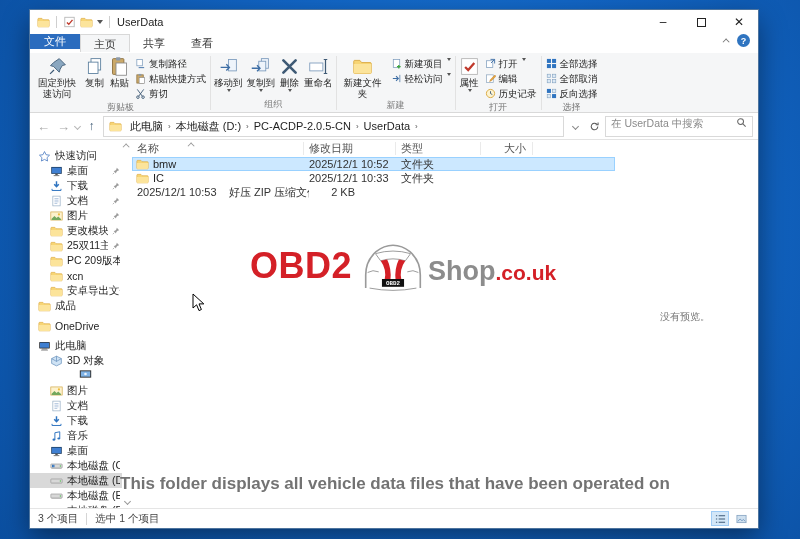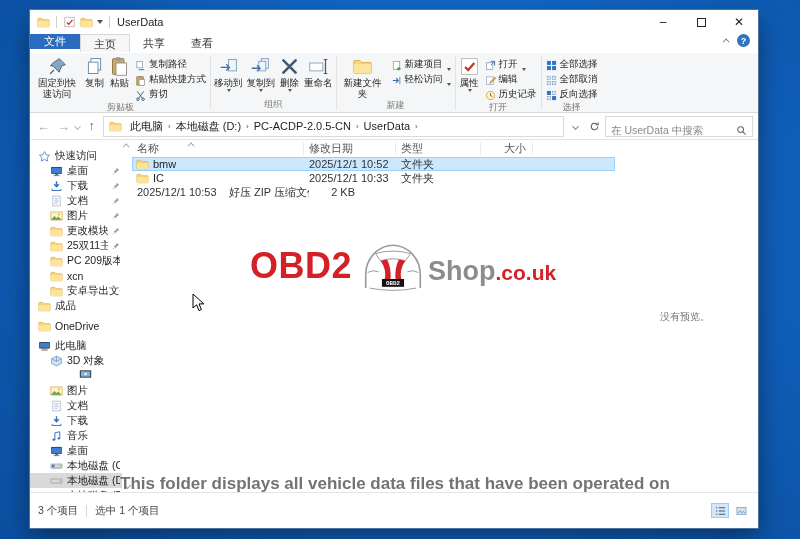--- a/index.html
+++ b/index.html
@@ -38,34 +38,34 @@
   
   .ribbon { height:60px; background:#f5f6f7; border-bottom:1px solid #d9d9d9; display:flex; padding:1px 2px 0; flex:none; }
   .rgroup { display:flex; flex-direction:column; }
   .rgroup-body { flex:1; display:flex; align-items:flex-start; }
   .rgroup-label { text-align:center; font-size:9px; color:#777; padding-bottom:1px; }
   .rsep { width:1px; background:#e2e2e2; margin:2px 1px; }
   .bigbtn { display:flex; flex-direction:column; align-items:center; padding:2px 2px 0; font-size:9.5px; line-height:1.12; text-align:center; color:#1e1e1e; }
   .bigbtn svg { width:21px; height:21px; margin-bottom:1px; flex:none; }
   .bigbtn .lbl { max-width:46px; }
   .smallstack { display:flex; flex-direction:column; gap:2px; padding:4px 3px 0; }
-  .smallbtn { display:flex; align-items:flex-end; gap:3px; font-size:9.5px; white-space:nowrap; color:#1e1e1e; }
+  .smallbtn { display:flex; align-items:flex-start; gap:3px; font-size:9.5px; white-space:nowrap; color:#1e1e1e; }
   .smallbtn svg { width:11px; height:11px; flex:none; }
   .dd-mini { width:0; height:0; border-left:2.5px solid transparent; border-right:2.5px solid transparent; border-top:3.5px solid #555; display:inline-block; margin-left:1px; }
   
   .addressrow { height:27px; display:flex; align-items:center; padding:0 5px; gap:3px; border-bottom:1px solid #e3e3e3; flex:none; }
   .navbtn { width:17px; text-align:center; font-size:13px; color:#a8a8a8; }
   .navbtn.up { color:#3e5a75; font-size:12px; }
   .breadcrumb { flex:1; height:21px; border:1px solid #d9d9d9; background:#fff; display:flex; align-items:center; padding:0 5px; gap:1px; overflow:hidden; }
   .breadcrumb .ico svg { width:13px; height:12px; display:block; margin-right:3px; }
   .crumb { padding:0 4px; white-space:nowrap; }
   .crumb-sep { color:#555; font-size:8px; padding:0 1px; }
   .addr-btn { width:16px; display:flex; align-items:center; justify-content:center; }
   .addr-btn svg { width:11px; height:11px; }
-  .searchbox { width:148px; height:21px; border:1px solid #d9d9d9; background:#fff; display:flex; align-items:flex-end; padding:0 5px; gap:4px; }
+  .searchbox { width:148px; height:21px; border:1px solid #d9d9d9; background:#fff; display:flex; align-items:flex-start; padding:0 5px; gap:4px; }
   .searchbox input { border:none; outline:none; flex:1; font-size:10.5px; color:#555; font-family:inherit; min-width:0; background:transparent; }
   .searchbox input::placeholder { color:#8a8a8a; }
   .searchbox svg { width:11px; height:11px; flex:none; }
   
   .main { flex:1; display:flex; position:relative; overflow:hidden; }
   .sidebar { width:92px; flex:none; padding-top:8px; overflow:hidden; font-size:10.5px; }
   .sb-item { height:15px; display:flex; align-items:center; gap:4px; padding-right:2px; white-space:nowrap; overflow:hidden; }
   .sb-item .ico svg { width:13px; height:12px; display:block; flex:none; }
   .sb-item .lbl { overflow:hidden; text-overflow:clip; }
   .sb-item.selected { background:#d9d9d9; }
@@ -94,21 +94,21 @@
   
   .logo { position:absolute; left:118px; top:96px; display:flex; align-items:center; }
   .logo-obd2 { font-size:36px; font-weight:bold; color:#d42027; letter-spacing:.5px; }
   .logo-car { margin:0 -4px 0 2px; }
   .logo-car svg { width:78px; height:60px; display:block; }
   .logo-shop { font-size:27px; font-weight:bold; color:#8c8c8c; margin-top:10px; }
   .logo-tld { font-size:21px; font-weight:bold; color:#d42027; margin-top:14px; }
   
   .caption { position:absolute; left:90px; top:334px; font-size:17px; font-weight:bold; white-space:nowrap; }
   
-  .statusbar { height:36px; flex:none; border-top:1px solid #e5e5e5; display:flex; align-items:center; padding:0 8px; font-size:10.5px; color:#444; gap:8px; }
+  .statusbar { height:20px; flex:none; border-top:1px solid #e5e5e5; display:flex; align-items:center; padding:0 8px; font-size:10.5px; color:#444; gap:8px; }
   .sb-div { width:1px; height:12px; background:#d5d5d5; }
   .sb-right { margin-left:auto; display:flex; gap:3px; }
   .viewbtn { width:18px; height:15px; border:1px solid transparent; display:flex; align-items:center; justify-content:center; }
   .viewbtn.active { background:#d3e7f8; border-color:#9ecbf5; }
   .viewbtn svg { width:11px; height:10px; }
   
   .cursor { position:absolute; left:162px; top:153px; z-index:20; pointer-events:none; }
 </style>
 </head>
 <body>

